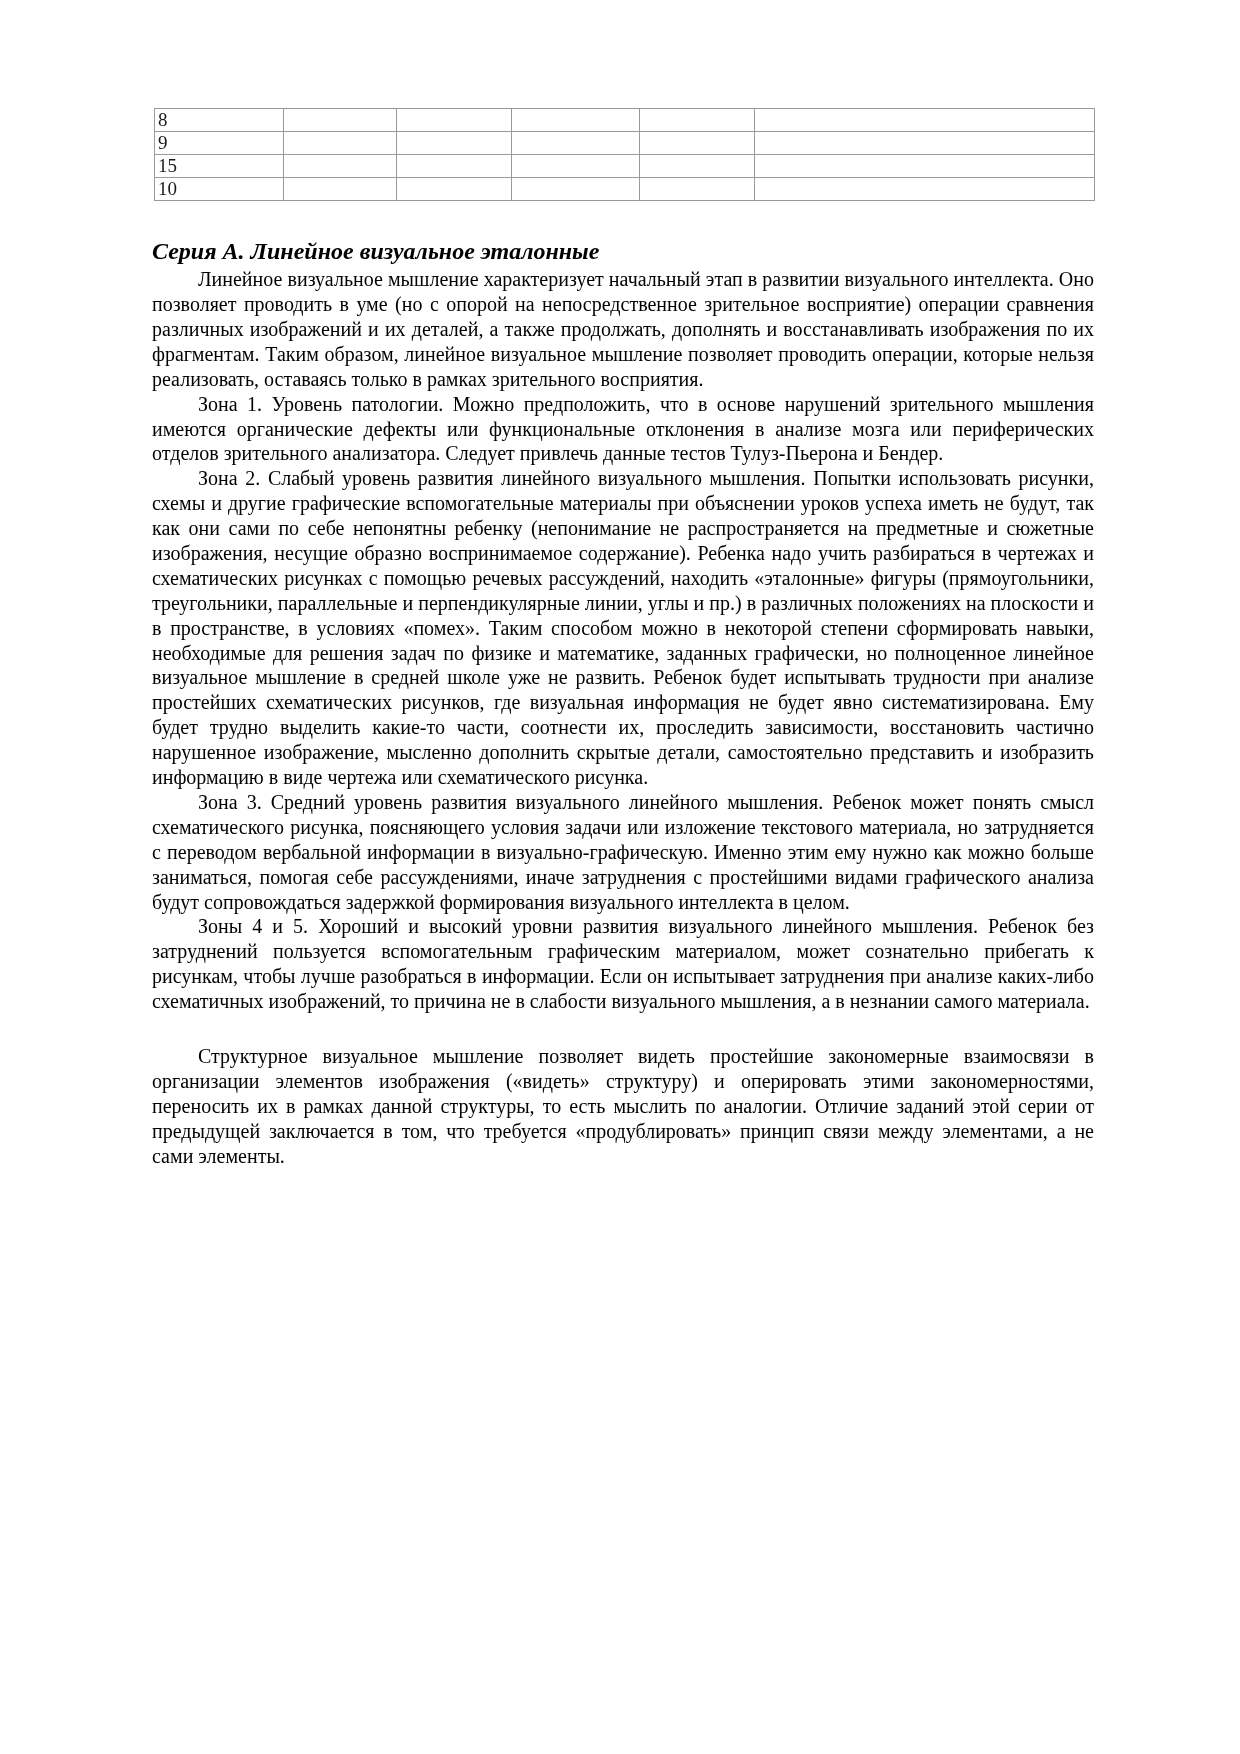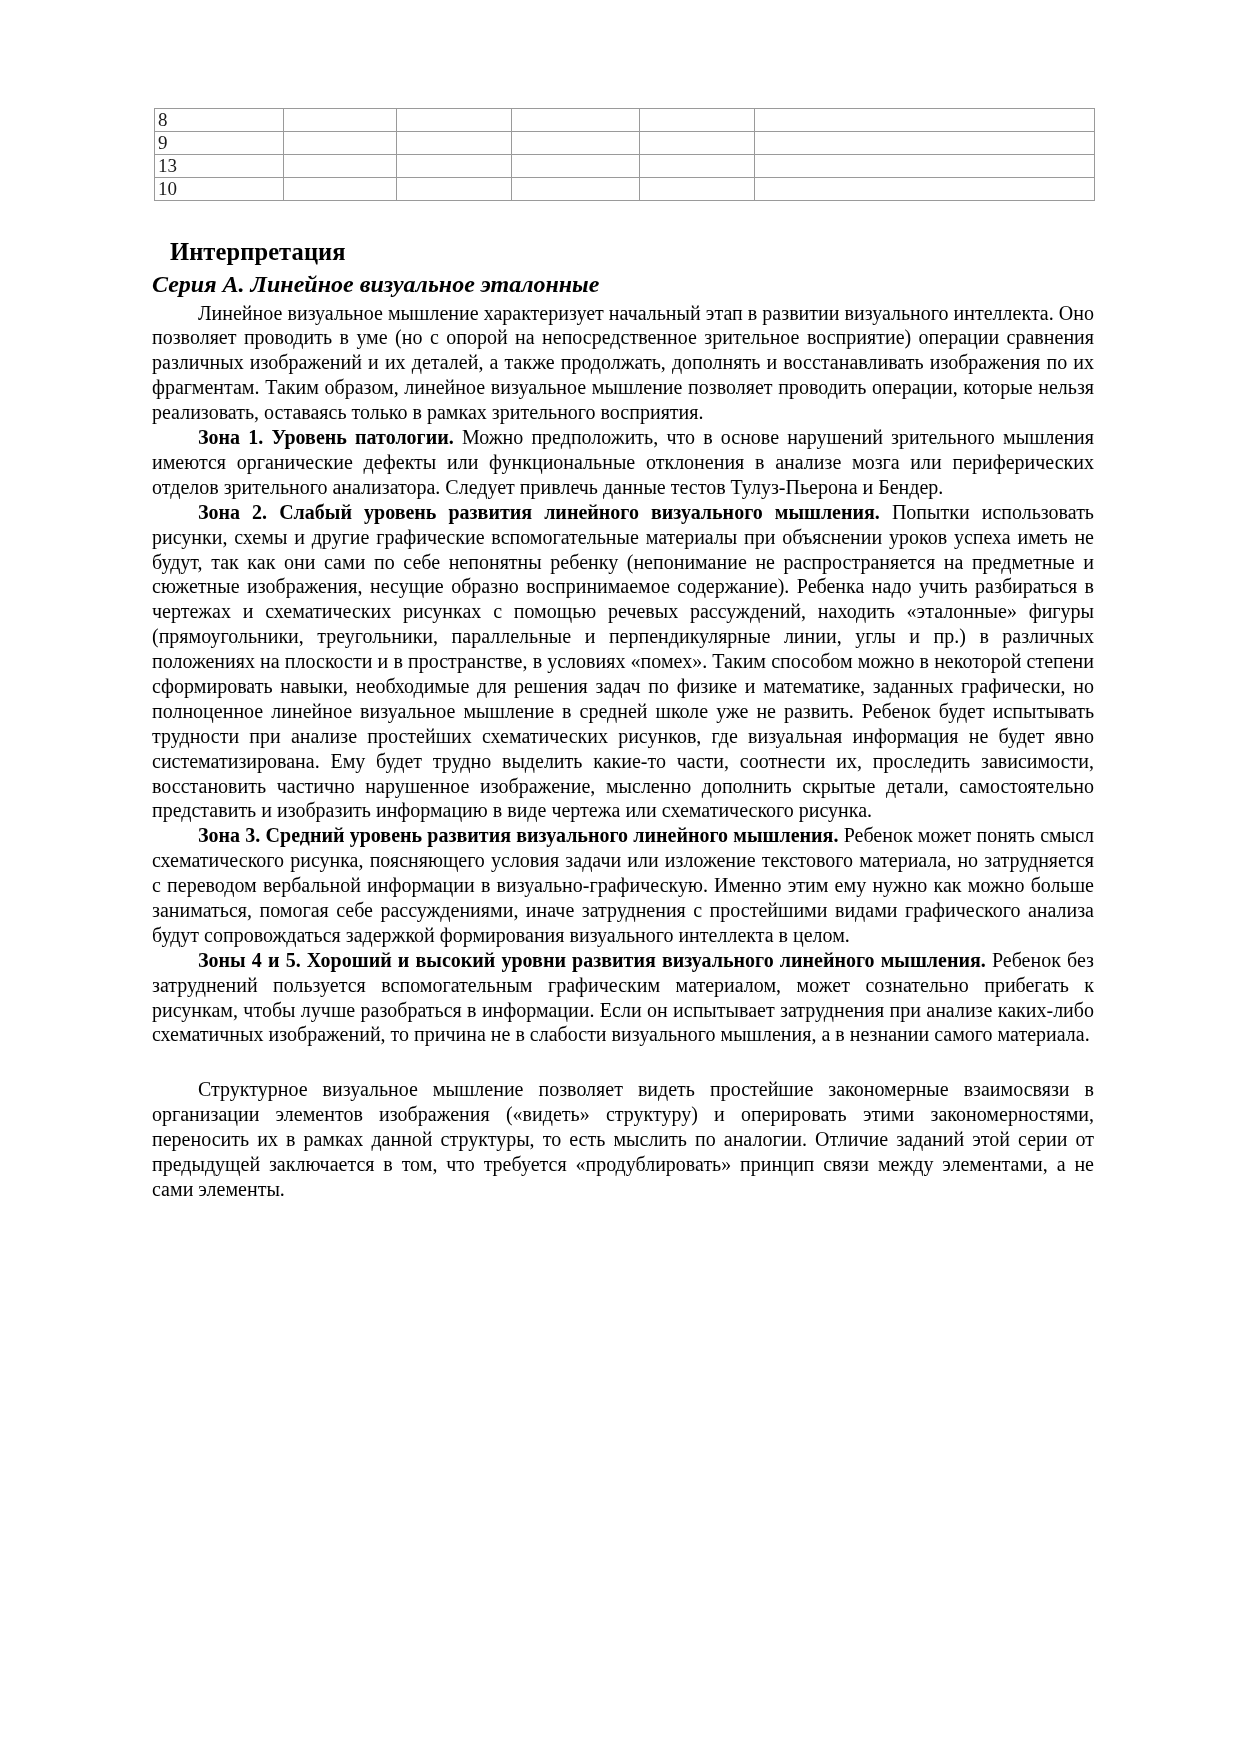--- a/index.html
+++ b/index.html
@@ -83,21 +83,21 @@
     font-size: 20px;
     line-height: 1.245;
     margin: 0;
     padding: 0;
     text-align: justify;
     text-indent: 46px;
     text-justify: inter-word;
     hyphens: none;
   }
   p.para .lead {
-    font-weight: bold;
+    font-weight: normal;
   }
   .gap-lg { height: 30px; }
 </style>
 </head>
 <body>
 
 <div class="page">
 
   <table class="score-table">
     <colgroup>
@@ -119,41 +119,40 @@
       </tr>
       <tr>
         <td class="idx">9</td>
         <td></td>
         <td></td>
         <td></td>
         <td></td>
         <td></td>
       </tr>
       <tr>
-        <td class="idx">13</td>
+        <td class="idx">15</td>
         <td></td>
         <td></td>
         <td></td>
         <td></td>
         <td></td>
       </tr>
       <tr>
         <td class="idx">10</td>
         <td></td>
         <td></td>
         <td></td>
         <td></td>
         <td></td>
       </tr>
     </tbody>
   </table>
 
   <div class="doc-body">
 
-    <h1 class="section-title">Интерпретация</h1>
 
     <h2 class="series-title">Серия А. Линейное визуальное эталонные</h2>
 
     <p class="para">Линейное визуальное мышление характеризует начальный этап в развитии визуального интеллекта. Оно позволяет проводить в уме (но с опорой на непосредственное зрительное восприятие) операции сравнения различных изображений и их деталей, а также продолжать, дополнять и восстанавливать изображения по их фрагментам. Таким образом, линейное визуальное мышление позволяет проводить операции, которые нельзя реализовать, оставаясь только в рамках зрительного восприятия.</p>
 
     <p class="para">
       <span class="lead">Зона 1. Уровень патологии.</span><span> Можно предположить, что в основе нарушений зрительного мышления имеются органические дефекты или функциональные отклонения в анализе мозга или периферических отделов зрительного анализатора. Следует привлечь данные тестов Тулуз-Пьерона и Бендер.</span>
     </p>
 
     <p class="para">

